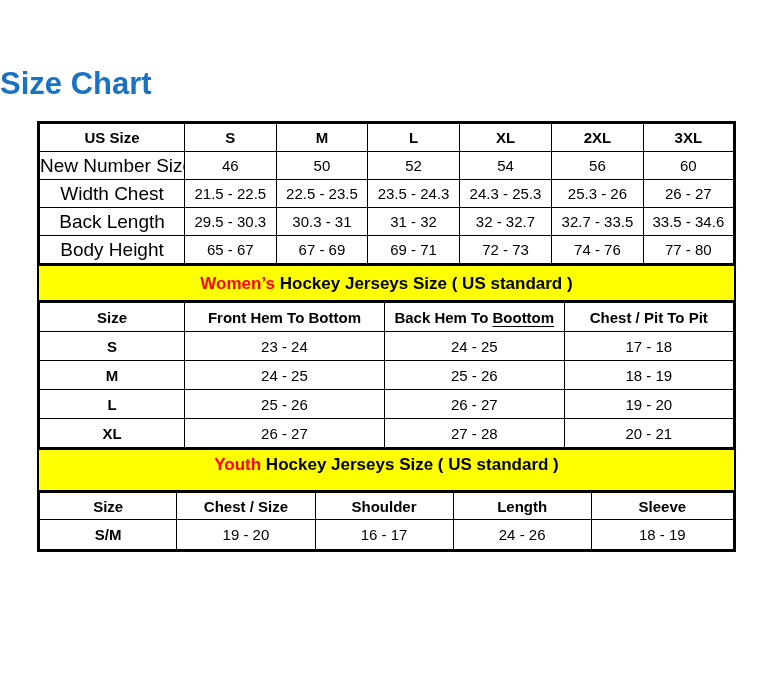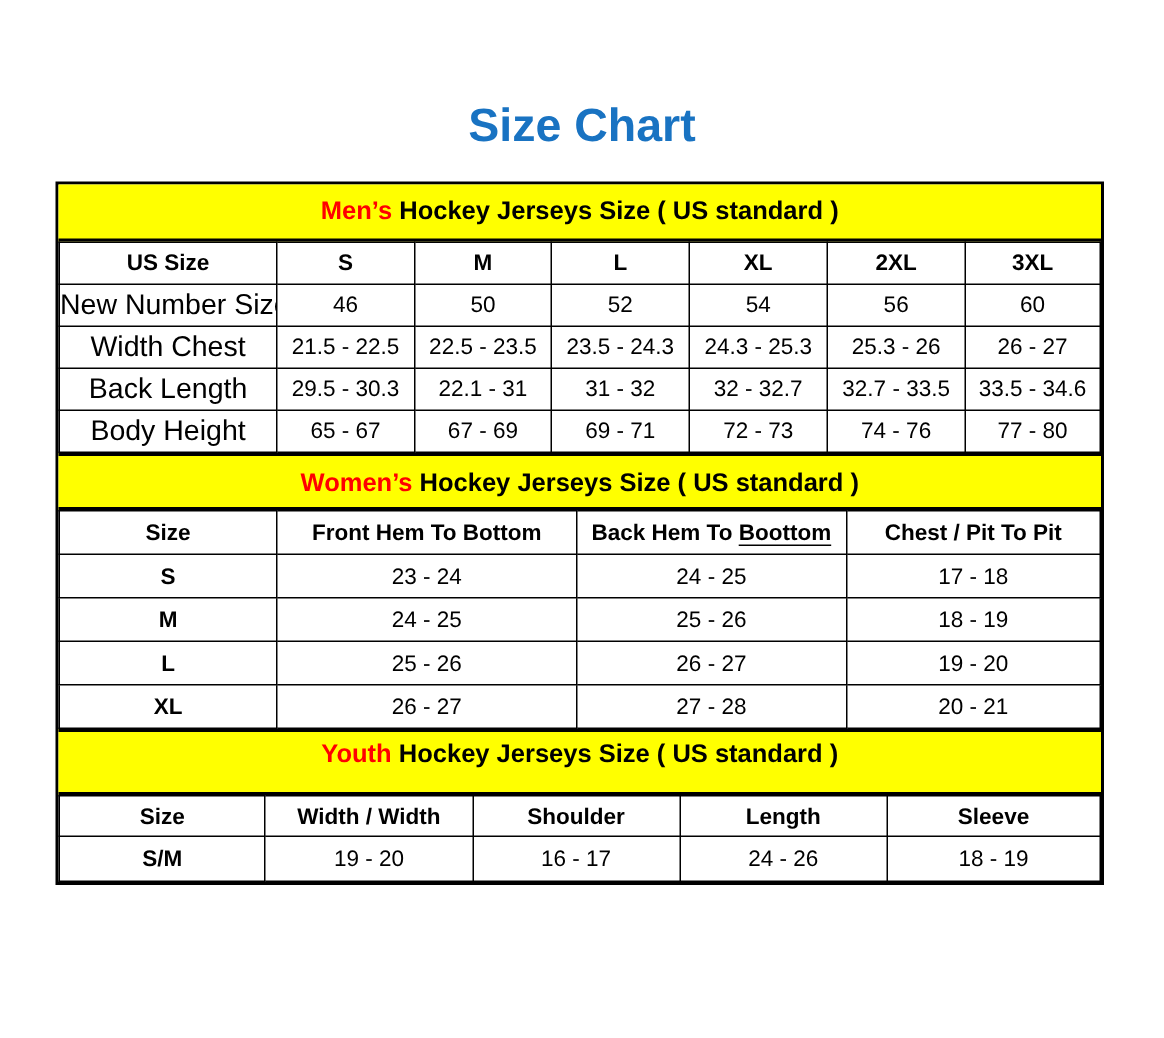--- a/index.html
+++ b/index.html
@@ -4,21 +4,20 @@
 <style>
   * { box-sizing: border-box; margin: 0; padding: 0; }
   html, body { background: #ffffff; }
   body {
     width: 776px; height: 692px; position: relative;
     font-family: "Liberation Sans", sans-serif;
     color: #000;
   }
   .title {
     position: absolute; top: 66px; left: 0; width: 776px;
-    text-align: center;
     font-size: 31px; font-weight: 700;
     color: var(--title-blue, #1973C2);
   }
   .chart {
     position: absolute; top: 121px; left: 37px; width: 699px;
     border: 2px solid #000;
   }
   .banner {
     background: var(--banner-yellow, #FFFF00);
     border-top: 2px solid #000;
@@ -56,24 +55,20 @@
   }
 </style>
 </head>
 <body>
 
 <div class="title">Size Chart</div>
 
 <div class="chart">
 
   <div class="section s0">
-    <div class="banner">
-      <span class="hl">Men’s</span>
-      <span>Hockey Jerseys Size ( US standard )</span>
-    </div>
     <table class="t0">
         <colgroup>
           <col style="width: 20.9%;">
           <col style="width: 13.2%;">
           <col style="width: 13.2%;">
           <col style="width: 13.2%;">
           <col style="width: 13.3%;">
           <col style="width: 13.2%;">
           <col style="width: 13%;">
         </colgroup>
@@ -103,21 +98,21 @@
             <td>21.5 - 22.5</td>
             <td>22.5 - 23.5</td>
             <td>23.5 - 24.3</td>
             <td>24.3 - 25.3</td>
             <td>25.3 - 26</td>
             <td>26 - 27</td>
           </tr>
           <tr>
             <td class="rowlabel">Back Length</td>
             <td>29.5 - 30.3</td>
-            <td>22.1 - 31</td>
+            <td>30.3 - 31</td>
             <td>31 - 32</td>
             <td>32 - 32.7</td>
             <td>32.7 - 33.5</td>
             <td>33.5 - 34.6</td>
           </tr>
           <tr>
             <td class="rowlabel">Body Height</td>
             <td>65 - 67</td>
             <td>67 - 69</td>
             <td>69 - 71</td>
@@ -187,21 +182,21 @@
         <colgroup>
           <col style="width: 19.8%;">
           <col style="width: 19.9%;">
           <col style="width: 19.9%;">
           <col style="width: 19.9%;">
           <col style="width: 20.5%;">
         </colgroup>
         <thead>
           <tr>
             <th>Size</th>
-            <th>Width / Width</th>
+            <th>Chest / Size</th>
             <th>Shoulder</th>
             <th>Length</th>
             <th>Sleeve</th>
           </tr>
         </thead>
         <tbody>
           <tr>
             <td class="rowlabel">S/M</td>
             <td>19 - 20</td>
             <td>16 - 17</td>

